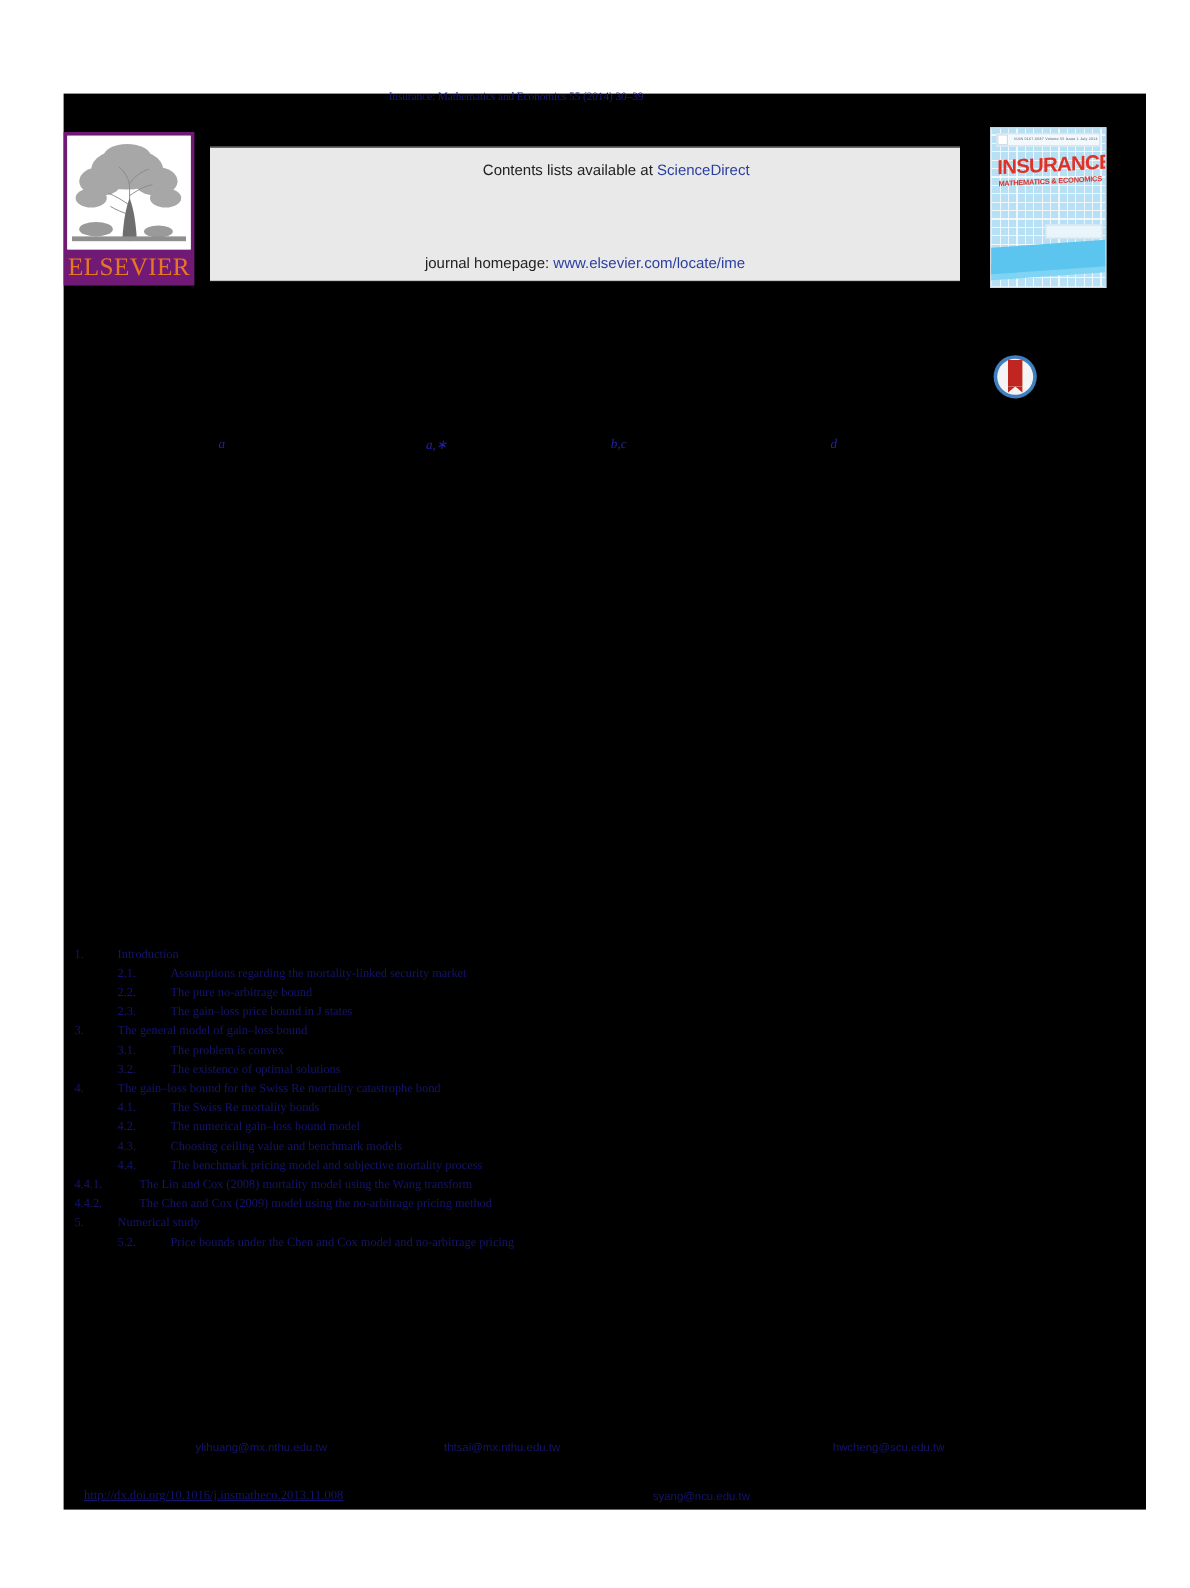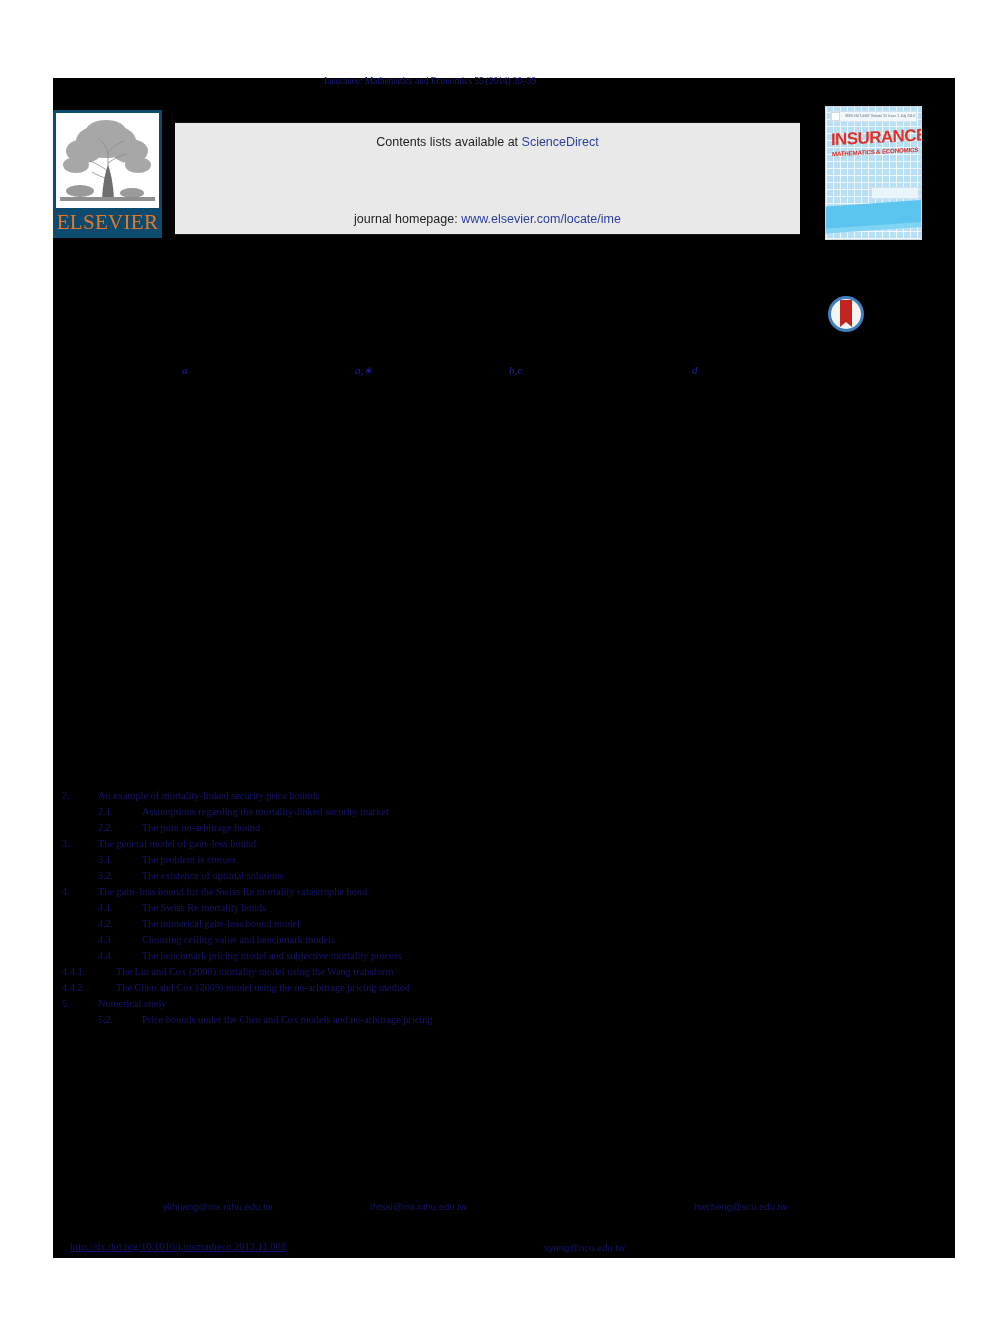--- a/index.html
+++ b/index.html
@@ -48,21 +48,21 @@
     position: absolute;
     left: 53px; top: 104px;
     width: 902px; height: 136px;
   }
 
   
   #elsevier-logo {
     position: absolute;
     left: 0px; top: 6px;
     width: 109px; height: 128px;
-    background: #0c4a6e;
+    background: #701a75;
     overflow: hidden;
   }
   #elsevier-logo .tree-area {
     position: absolute;
     left: 3px; top: 3px;
     width: 103px; height: 95px;
     background: #ffffff;
     overflow: hidden;
   }
   #elsevier-logo .wordmark {
@@ -88,20 +88,21 @@
     box-sizing: border-box;
   }
   #contents-line {
     position: absolute;
     left: 0; top: 12px;
     width: 625px;
     text-align: center;
     font-family: "Liberation Sans", sans-serif;
     font-size: 12.5px;
     color: #222222;
+    padding-left: 26px;
   }
   #contents-line .sd-link {
     color: #2b3f9e;
   }
   #journal-title {
     position: absolute;
     left: 0; top: 38px;
     width: 625px;
     text-align: center;
     font-family: "Liberation Serif", serif;
@@ -356,35 +357,36 @@
   </div>
 
   <div>
     <span class="aff-marker" style="left:182px; top:364px;">a</span>
     <span class="aff-marker" style="left:355px; top:364px;">a,∗</span>
     <span class="aff-marker" style="left:509px; top:364px;">b,c</span>
     <span class="aff-marker" style="left:692px; top:364px;">d</span>
   </div>
 
   <div id="toc">
-    <div class="toc-row lvl1"><span class="toc-num">2.</span><span class="toc-label">An example of mortality-linked security price bounds</span></div>
+    <div class="toc-row lvl1"><span class="toc-num">1.</span><span class="toc-label">Introduction</span></div>
     <div class="toc-row lvl2"><span class="toc-num">2.1.</span><span class="toc-label">Assumptions regarding the mortality-linked security market</span></div>
     <div class="toc-row lvl2"><span class="toc-num">2.2.</span><span class="toc-label">The pure no-arbitrage bound</span></div>
+    <div class="toc-row lvl2"><span class="toc-num">2.3.</span><span class="toc-label">The gain–loss price bound in J states</span></div>
     <div class="toc-row lvl1"><span class="toc-num">3.</span><span class="toc-label">The general model of gain–loss bound</span></div>
     <div class="toc-row lvl2"><span class="toc-num">3.1.</span><span class="toc-label">The problem is convex</span></div>
     <div class="toc-row lvl2"><span class="toc-num">3.2.</span><span class="toc-label">The existence of optimal solutions</span></div>
     <div class="toc-row lvl1"><span class="toc-num">4.</span><span class="toc-label">The gain–loss bound for the Swiss Re mortality catastrophe bond</span></div>
     <div class="toc-row lvl2"><span class="toc-num">4.1.</span><span class="toc-label">The Swiss Re mortality bonds</span></div>
     <div class="toc-row lvl2"><span class="toc-num">4.2.</span><span class="toc-label">The numerical gain–loss bound model</span></div>
     <div class="toc-row lvl2"><span class="toc-num">4.3.</span><span class="toc-label">Choosing ceiling value and benchmark models</span></div>
     <div class="toc-row lvl2"><span class="toc-num">4.4.</span><span class="toc-label">The benchmark pricing model and subjective mortality process</span></div>
     <div class="toc-row lvl3"><span class="toc-num">4.4.1.</span><span class="toc-label">The Lin and Cox (2008) mortality model using the Wang transform</span></div>
     <div class="toc-row lvl3"><span class="toc-num">4.4.2.</span><span class="toc-label">The Chen and Cox (2009) model using the no-arbitrage pricing method</span></div>
     <div class="toc-row lvl1"><span class="toc-num">5.</span><span class="toc-label">Numerical study</span></div>
-    <div class="toc-row lvl2"><span class="toc-num">5.2.</span><span class="toc-label">Price bounds under the Chen and Cox models and no-arbitrage pricing</span></div>
+    <div class="toc-row lvl2"><span class="toc-num">5.2.</span><span class="toc-label">Price bounds under the Chen and Cox model and no-arbitrage pricing</span></div>
   </div>
 
   <div>
     <span class="email" style="left:163px; top:1201px;">ylihuang@mx.nthu.edu.tw</span>
     <span class="email" style="left:370px; top:1201px;">thtsai@mx.nthu.edu.tw</span>
     <span class="email" style="left:544px; top:1242px;">syang@ncu.edu.tw</span>
     <span class="email" style="left:694px; top:1201px;">hwcheng@scu.edu.tw</span>
   </div>
 
   <span id="doi-link">http://dx.doi.org/10.1016/j.insmatheco.2013.11.008</span>

